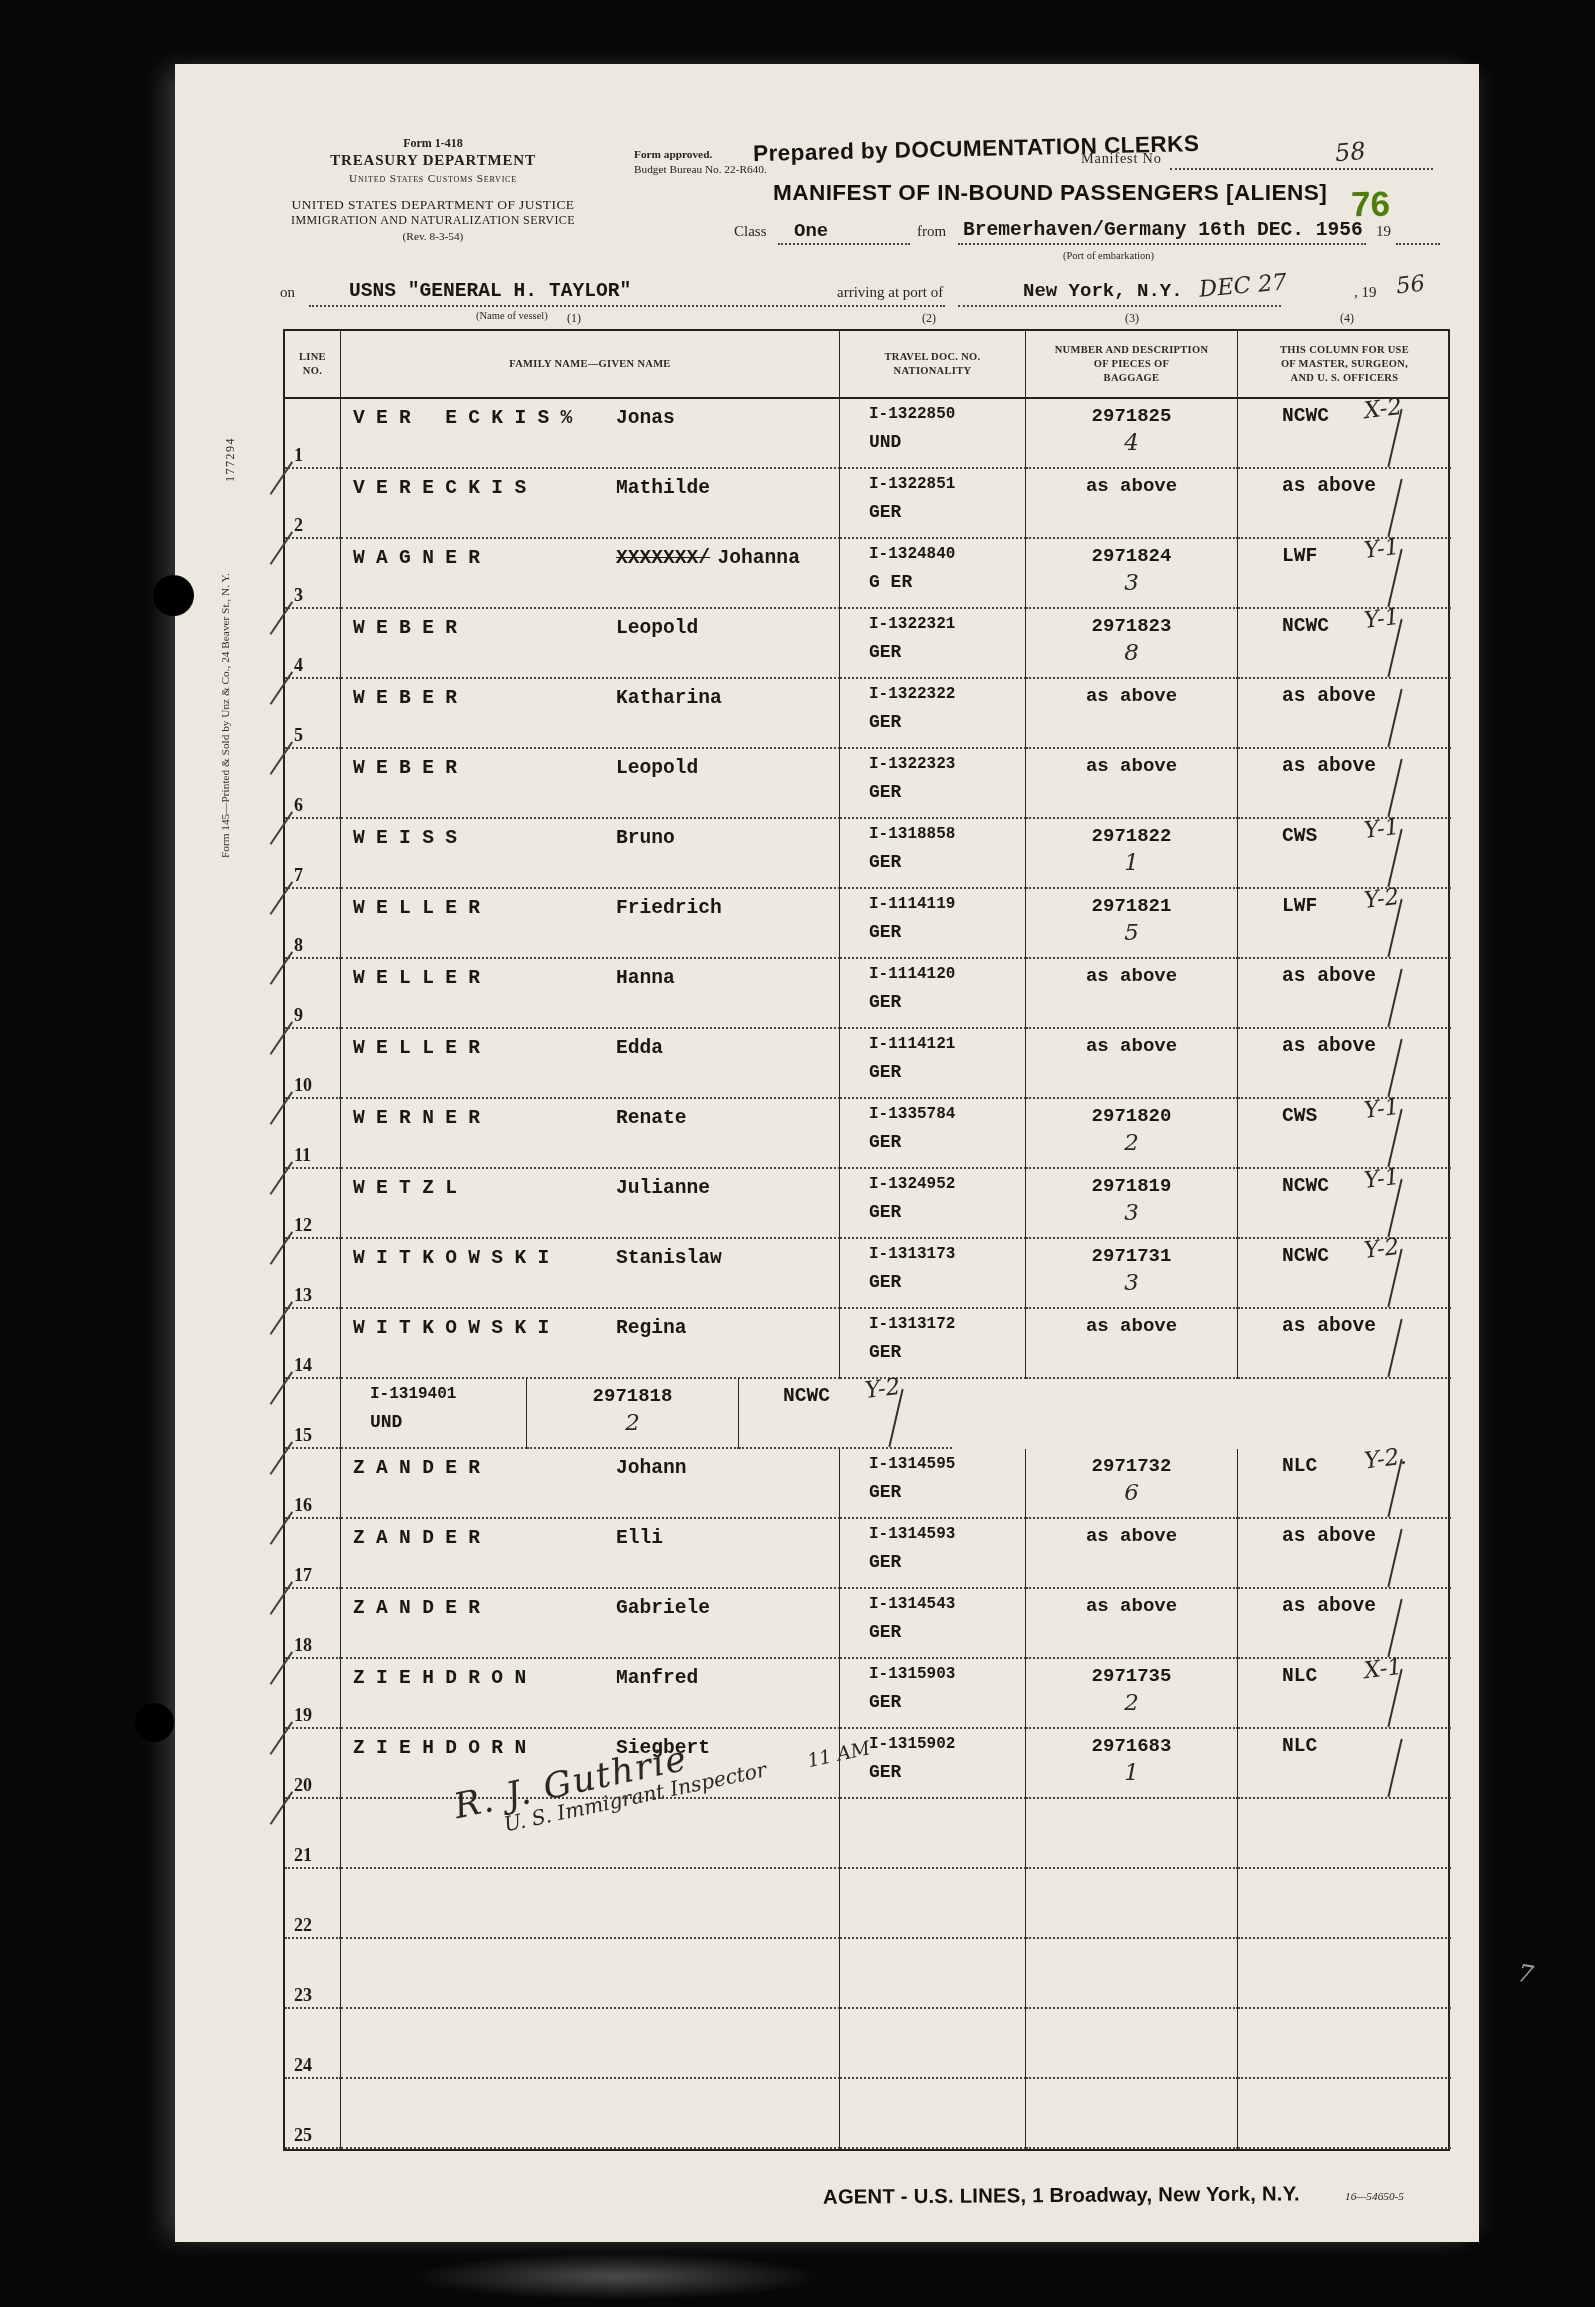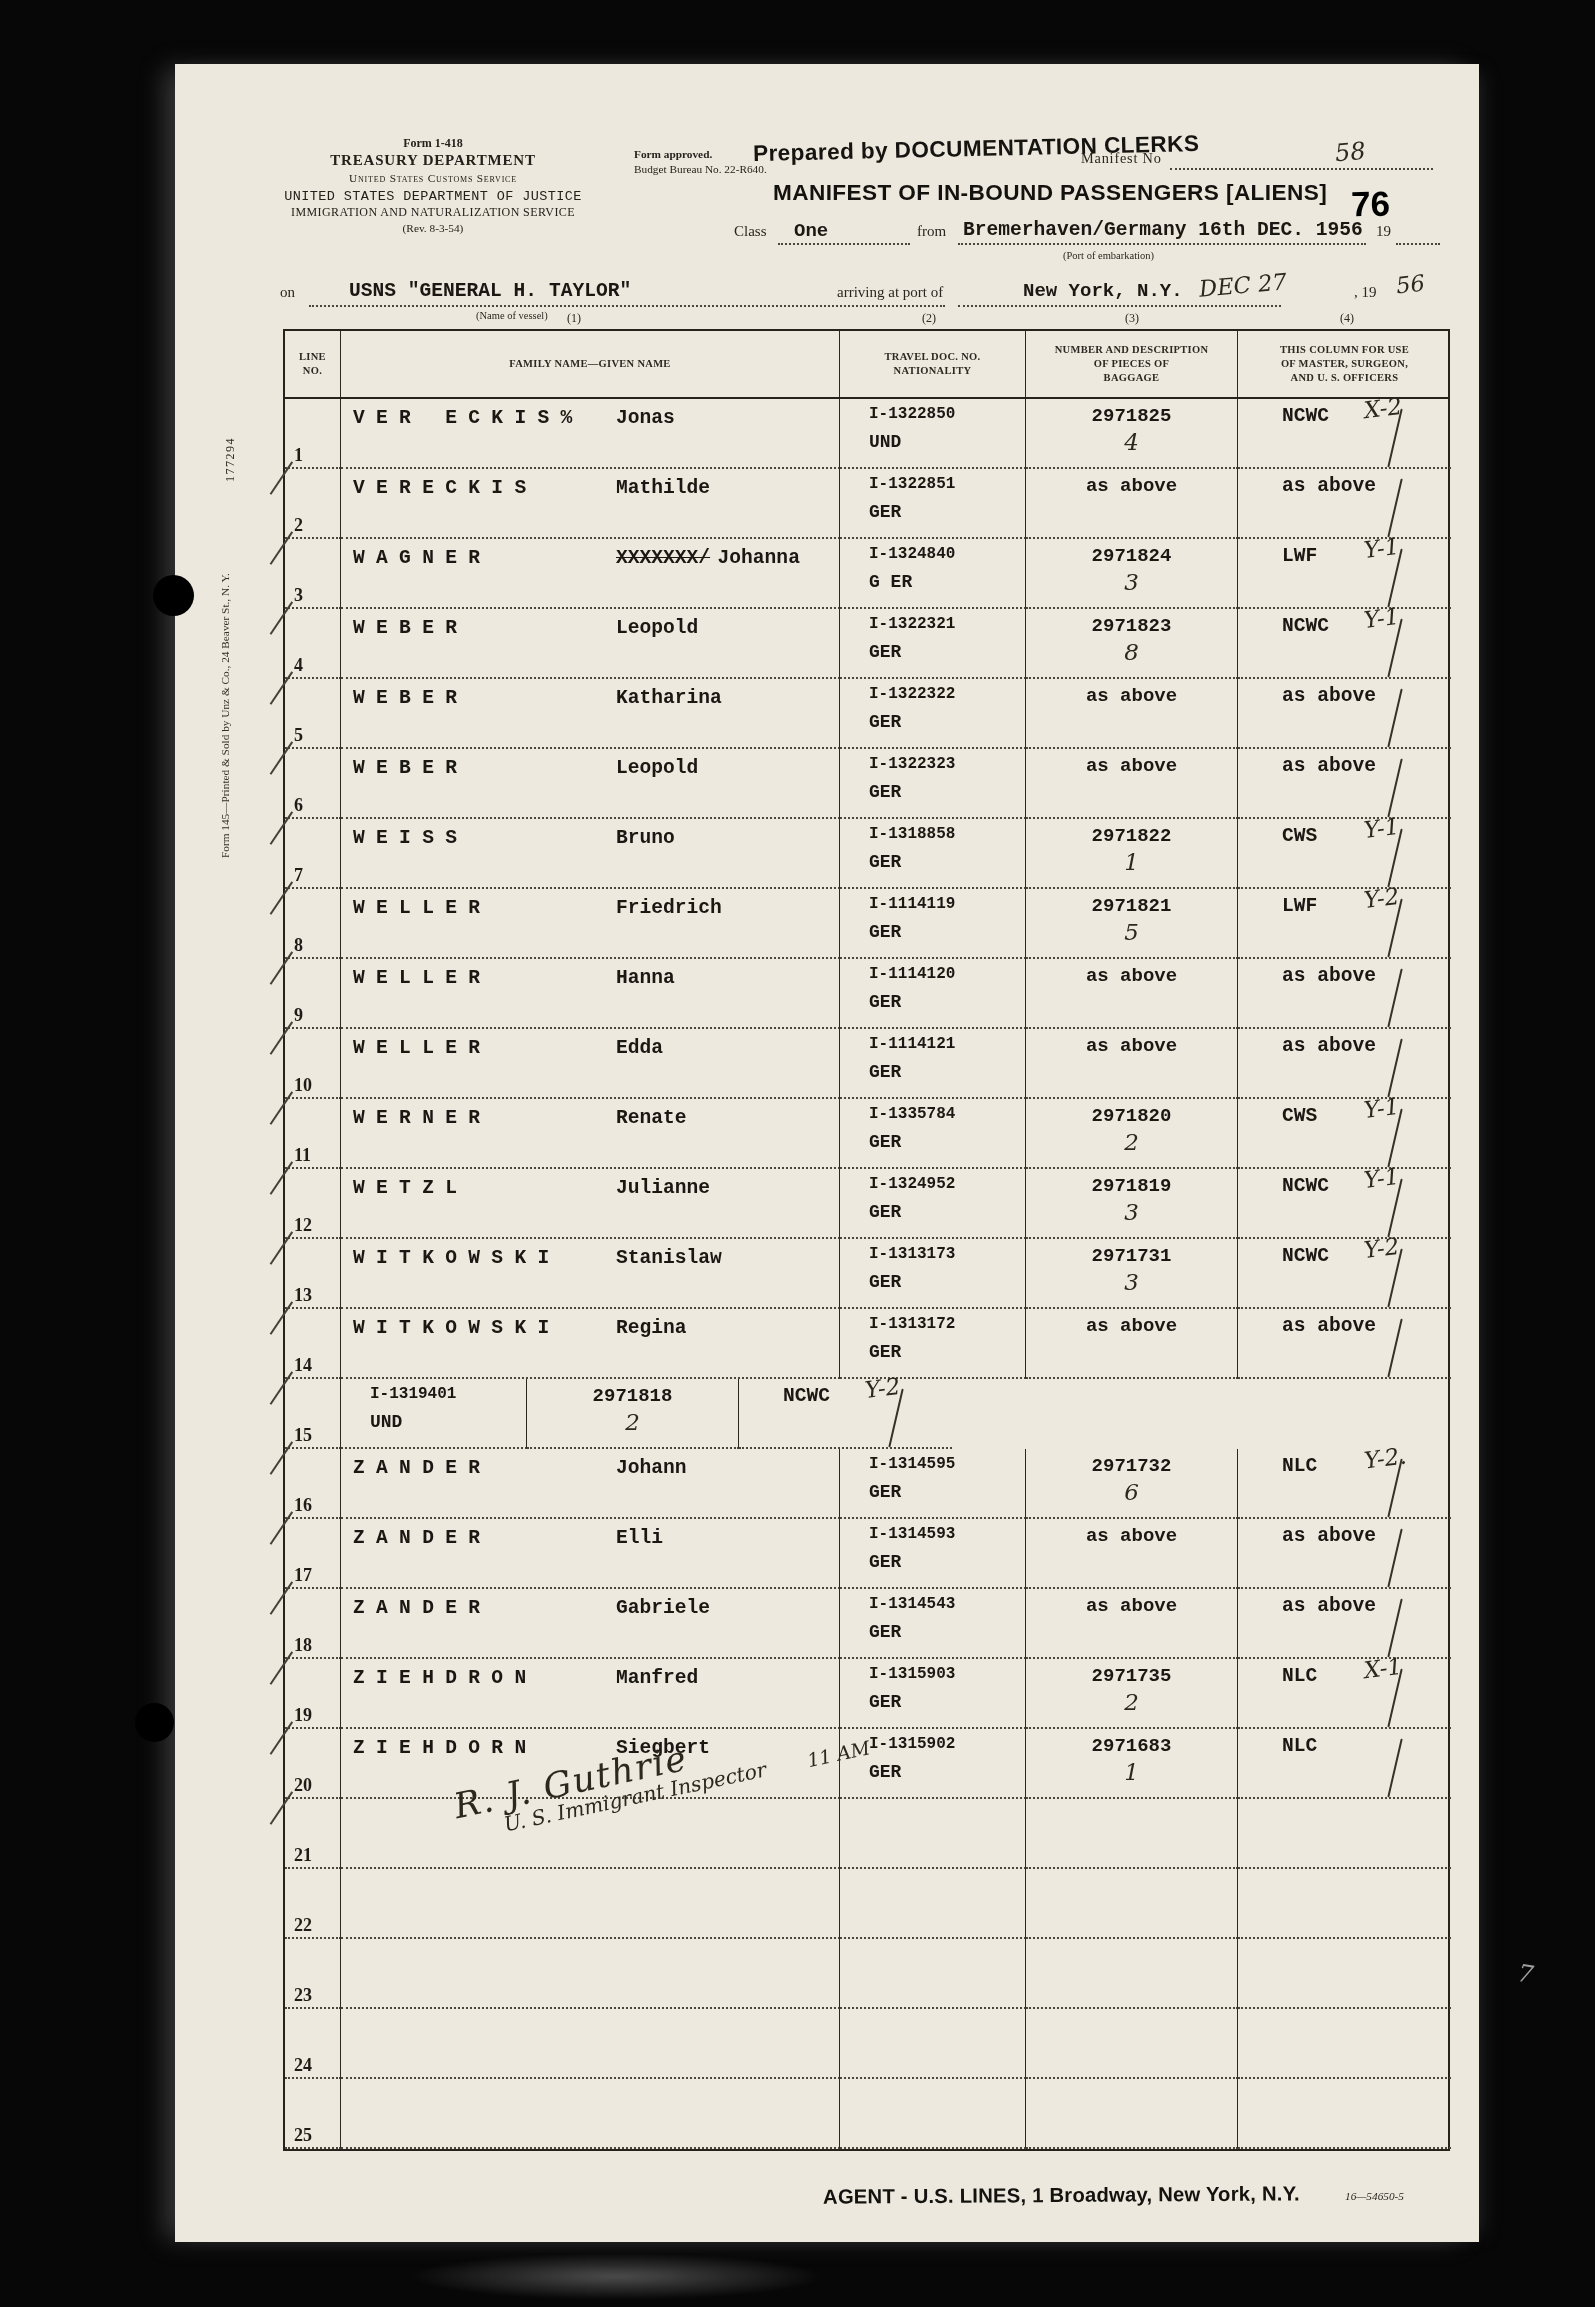--- a/index.html
+++ b/index.html
@@ -21,36 +21,36 @@
     background:radial-gradient(ellipse at center, rgba(205,205,205,.35), rgba(205,205,205,0) 70%);
     filter:blur(1.5px);}
   .margin-note{position:absolute;left:1518px;top:1960px;color:#9f9f9f;
     font:italic 24px "DejaVu Serif", serif;transform:rotate(9deg);}
 
   
   .agency-block{position:absolute;left:89px;top:72px;width:338px;text-align:center;color:#24211c;line-height:1.28;}
   .agency-block .l1{font-size:12px;font-weight:bold;}
   .agency-block .l2{font-size:15px;font-weight:bold;letter-spacing:0.8px;}
   .agency-block .l3{font-size:11.3px;font-variant:small-caps;letter-spacing:0.8px;}
-  .agency-block .l4{font-size:13.5px;margin-top:3px;letter-spacing:0.4px;font-family:Liberation Mono, monospace;}
+  .agency-block .l4{font-size:13.5px;margin-top:11px;letter-spacing:0.4px;}
   .agency-block .l5{font-size:12px;letter-spacing:0.4px;}
   .agency-block .l6{font-size:11.3px;}
   .approved-block{position:absolute;left:459px;top:83px;width:196px;color:#26231e;line-height:1.3;}
   .approved-block .a1{font-size:11.3px;font-weight:bold;}
   .approved-block .a2{font-size:11.3px;}
   .stamp{
     position:absolute;left:578px;top:72px;z-index:6;color:#161411;
     font:700 22.6px "Liberation Sans", sans-serif;letter-spacing:0.4px;
     transform:rotate(-1.3deg);white-space:nowrap;
   }
   .manifest-no{position:absolute;left:906px;top:81px;width:361px;height:36px;}
   .manifest-no .lbl{position:absolute;left:0;top:4.5px;font-size:14.3px;letter-spacing:0.8px;color:#2a2722;}
   .manifest-no .hand-58{position:absolute;left:254px;top:-7.5px;}
   .sheet-no{
-    position:absolute;left:1176px;top:120px;color:#000000;
+    position:absolute;left:1176px;top:120px;color:#4d7c0f;
     font:700 35px "Liberation Sans", sans-serif;transform:rotate(-1deg);
   }
   .doc-title{
     position:absolute;left:598px;top:116px;color:#14120f;
     font:700 22.6px "Liberation Sans", sans-serif;letter-spacing:0.4px;white-space:nowrap;
   }
 
   
   .dl{position:absolute;height:0;border-bottom:2.3px dotted #4a453c;}
   .typed{font-family:"Liberation Mono", monospace;font-weight:700;color:#1b1813;white-space:nowrap;}

